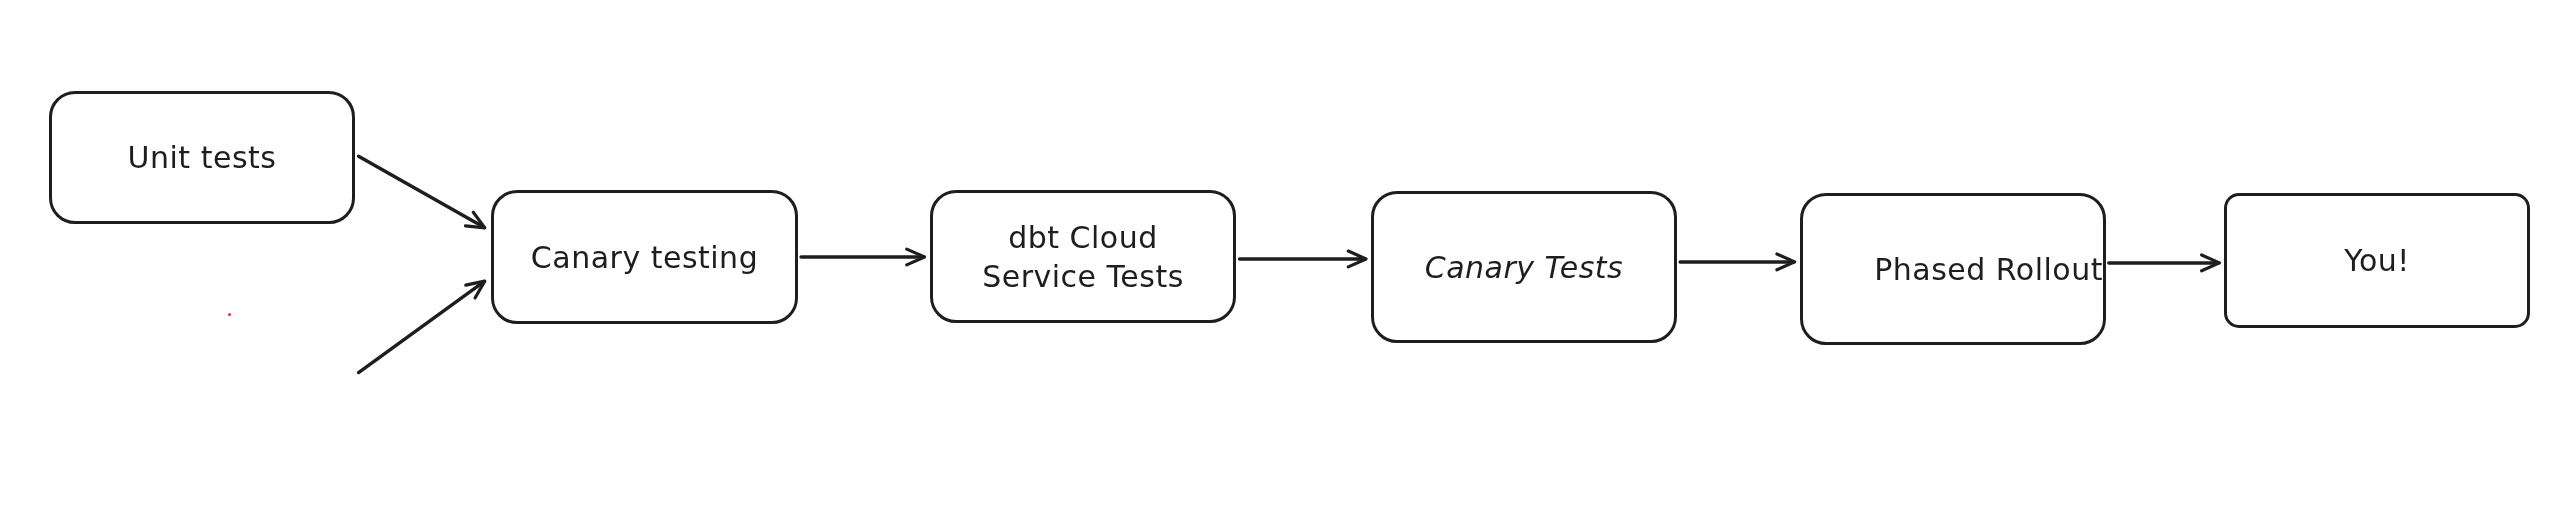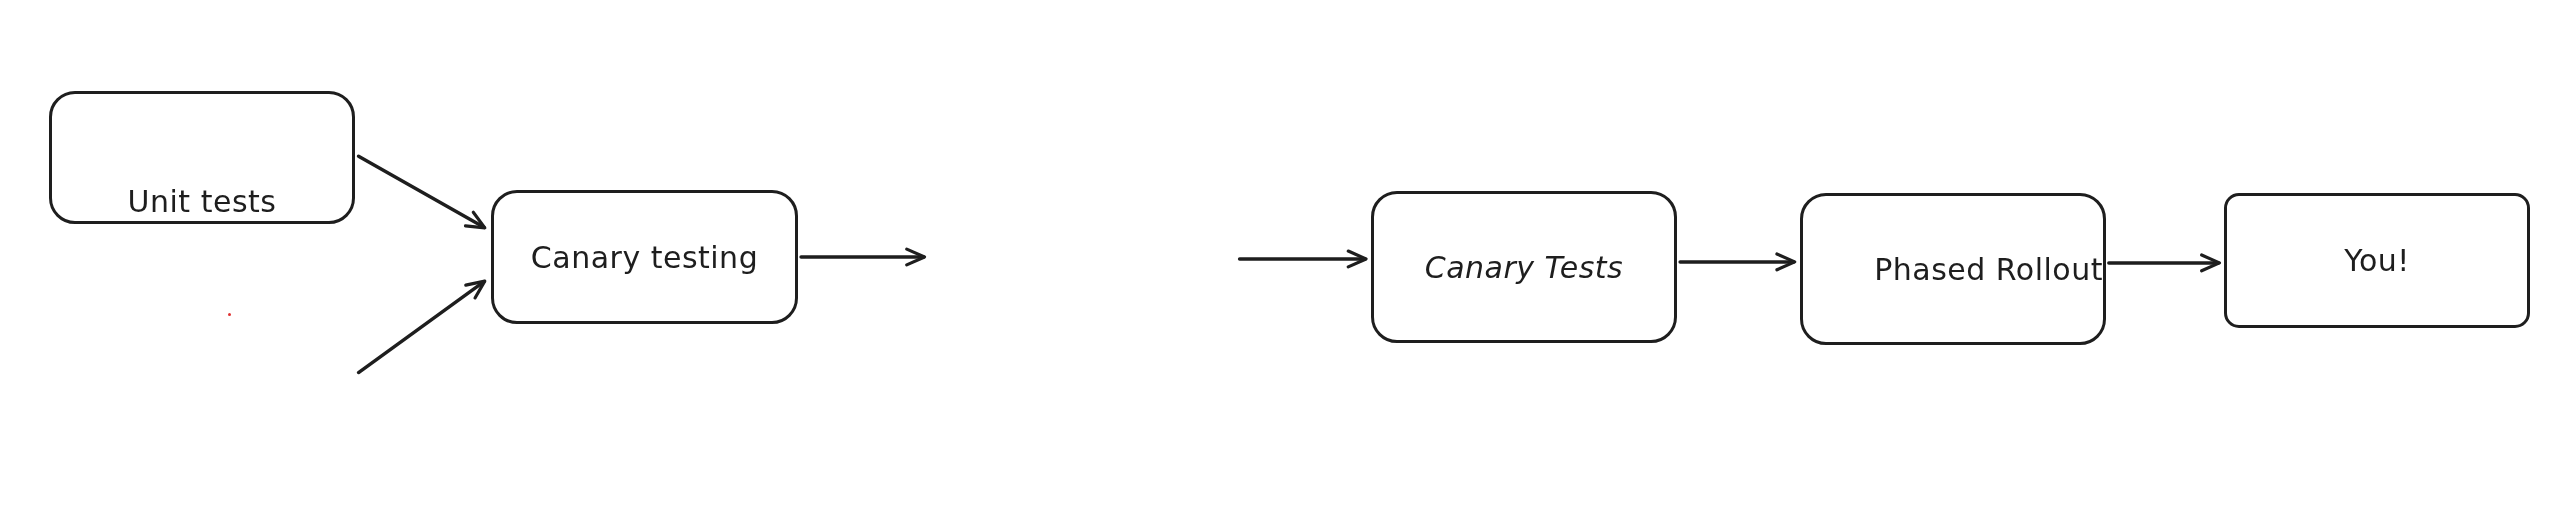--- a/index.html
+++ b/index.html
@@ -32,21 +32,21 @@
     display: flex;
     align-items: center;
     justify-content: center;
     text-align: center;
     color: #1e1e1e;
     font-size: 30px;
     line-height: 1.3;
     letter-spacing: 0.5px;
     white-space: pre-line;
   }
-  .node-unit        { left: 49px;   top: 91px;  width: 306px; height: 133px; align-items: flex-end; }
+  .node-unit        { left: 49px;   top: 91px;  width: 306px; height: 133px; }
   .node-functional  { left: 47px;   top: 298px; width: 306px; height: 134px; }
   .node-smoke       { left: 491px;  top: 190px; width: 307px; height: 134px; }
   .node-dbt         { left: 930px;  top: 190px; width: 306px; height: 133px; }
   .node-canary      { left: 1371px; top: 191px; width: 306px; height: 152px; font-style: italic; }
   .node-phased      { left: 1800px; top: 193px; width: 306px; height: 152px; justify-content: flex-end; }
   .node-you         { left: 2224px; top: 193px; width: 306px; height: 135px; border-radius: 15px; }
   .stray-dot {
     position: absolute;
     left: 228px;
     top: 313px;
@@ -77,20 +77,24 @@
 
   <div class="node node-unit">
     <span>Unit tests</span>
   </div>
 
 
   <div class="node node-smoke">
     <span>Canary testing</span>
   </div>
 
+  <div class="node node-dbt">
+    <span>dbt Cloud
+Service Tests</span>
+  </div>
 
   <div class="node node-canary">
     <span>Canary Tests</span>
   </div>
 
   <div class="node node-phased">
     <span>Phased Rollout</span>
   </div>
 
   <div class="node node-you">

